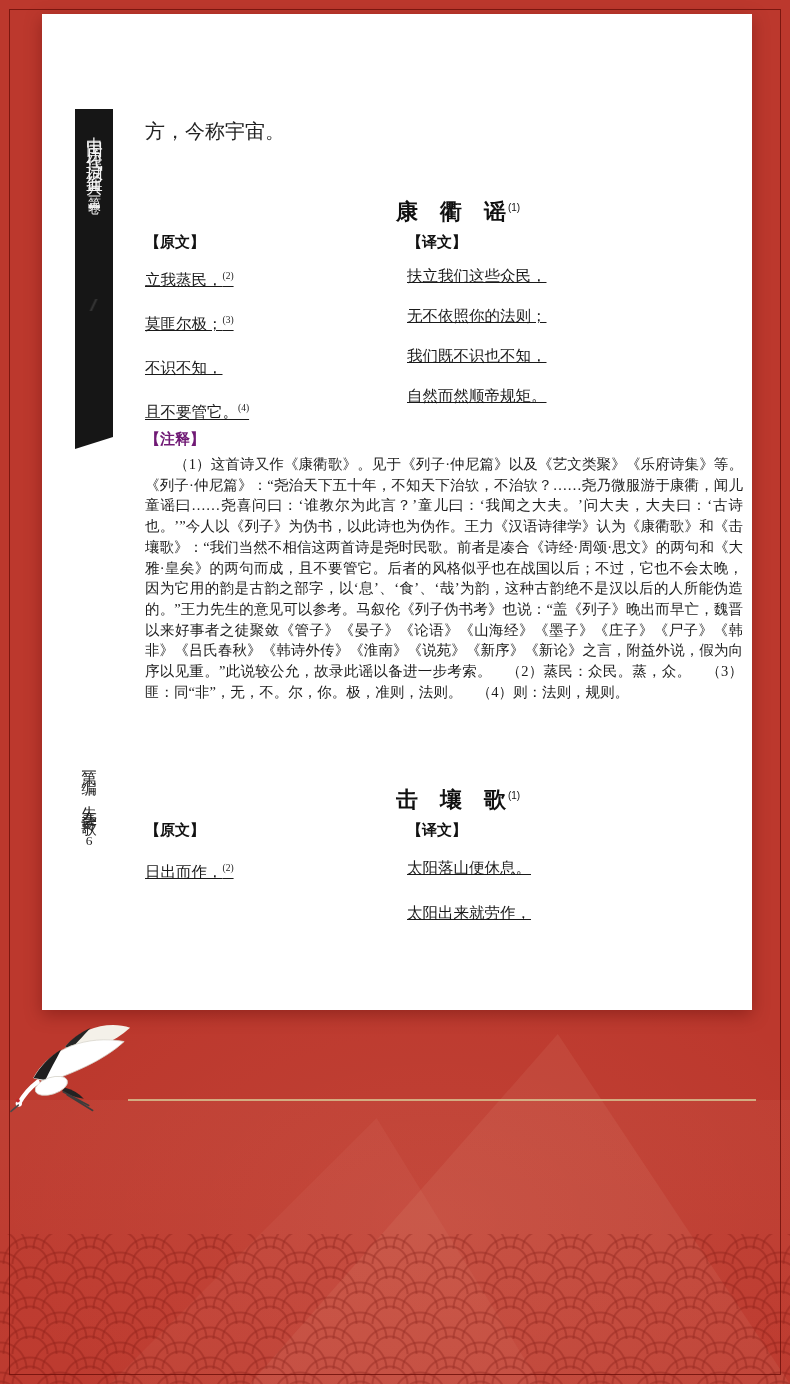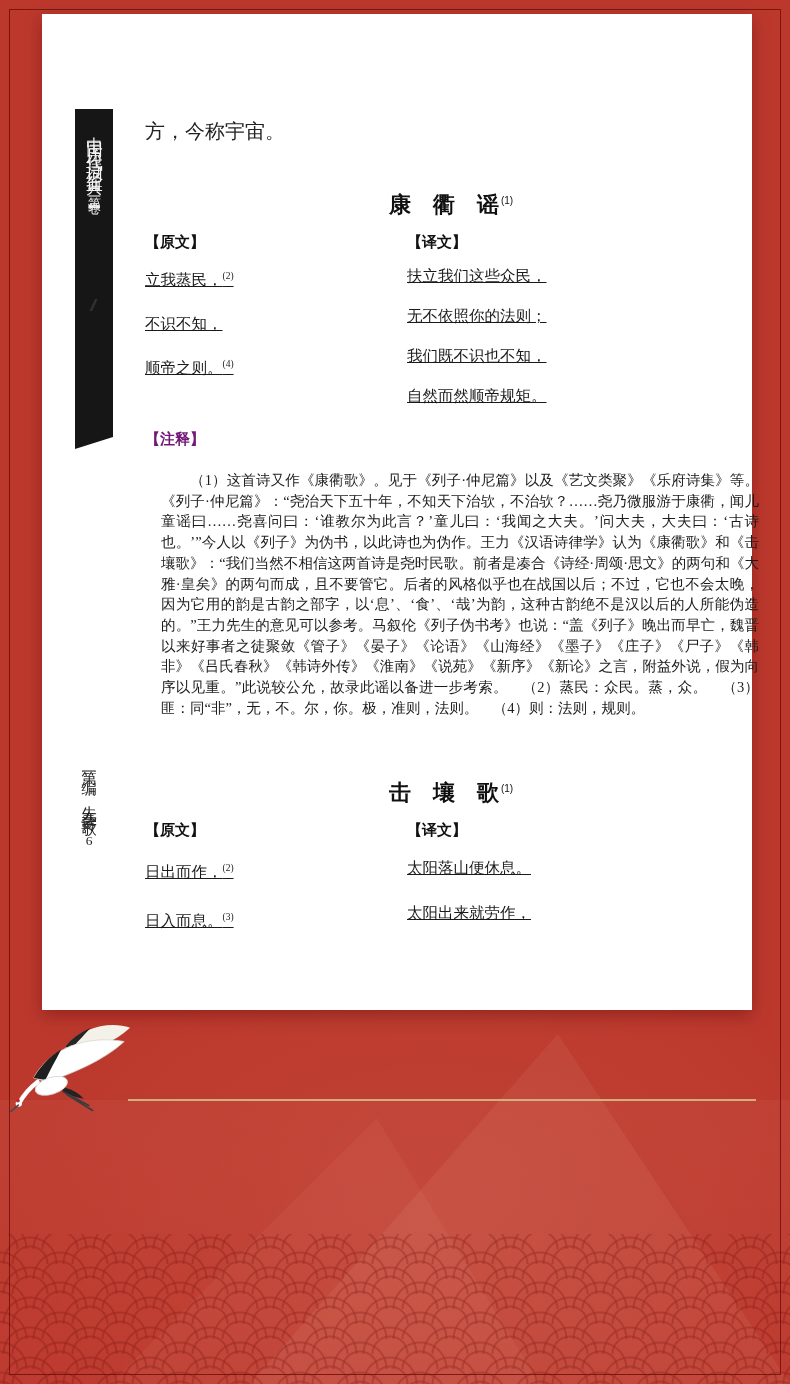--- a/index.html
+++ b/index.html
@@ -68,21 +68,21 @@
     position:absolute; left:36px; top:744px; height:200px;
     writing-mode:vertical-rl; text-orientation:mixed;
     font-size:15.5px; letter-spacing:5px; color:#222;
     display:flex; align-items:center;
   }
   .side-vertical .squiggle { font-size:12px; margin-top:6px; color:#333; }
   .side-vertical .pagenum { text-orientation:upright; font-size:13.5px; margin-top:8px; letter-spacing:0; }
   
   .intro { position:absolute; left:103px; top:104px; font-size:20px; color:#222; }
   .poem-title {
-    position:absolute; left:103px; width:596px; margin:8px; text-align:center;
+    position:absolute; left:103px; width:596px; margin:15px; text-align:center;
     font-size:22px; line-height:26px; font-weight:bold; color:#101010;
     font-family:"Liberation Sans", sans-serif;
   }
   .t1 { top:166px; } .t2 { top:754px; }
   .poem-title sup { font-size:10px; font-weight:normal; margin-left:2px; }
   .cols { position:absolute; left:103px; width:596px; display:flex; }
   .c1 { top:218px; } .c2 { top:806px; }
   .col-orig { width:262px; }
   .col-trans { flex:1; }
   .col-label {
@@ -91,21 +91,21 @@
   }
   .poem-line { font-size:15.5px; color:#1a1a1a;text-decoration:underline; }
   .c1 .poem-line { line-height:40px; }
   .c2 .poem-line { line-height:34px;margin-top:11px; }
   .poem-line sup { font-size:9.5px; }
   .notes-label {
     position:absolute; left:103px; top:416px; font-size:15px; font-weight:bold; color:#701a75;
     font-family:"Liberation Sans", sans-serif;
   }
   .notes {
-    position:absolute; left:103px; top:440px; width:598px; margin:16px;
+    position:absolute; left:103px; top:440px; width:598px; margin:0;
     font-size:14.5px; line-height:20.7px; color:#1c1c1c;
     text-align:justify; text-indent:2em;
   }
   
   .rule { position:absolute; left:128px; top:1099px; width:628px; height:2px;
           background:#d6c08e; opacity:.85; z-index:3; }
   .crane { position:absolute; left:8px; top:1016px; width:128px; height:120px; z-index:3; }
 </style>
 </head>
 <body>
@@ -132,42 +132,42 @@
     </div>
 
     <div class="intro">方，今称宇宙。</div>
 
     <h1 class="poem-title t1"><span>康　衢　谣</span><sup>(1)</sup></h1>
 
     <div class="cols c1">
       <div class="col-orig">
         <div class="col-label">【原文】</div>
         <div class="poem-line"><span>立我蒸民，</span><sup>(2)</sup></div>
+        <div class="poem-line"><span>莫匪尔极；</span><sup>(3)</sup></div>
         <div class="poem-line"><span>不识不知，</span><sup></sup></div>
-        <div class="poem-line"><span>顺帝之则。</span><sup>(4)</sup></div>
+        <div class="poem-line"><span>且不要管它。</span><sup>(4)</sup></div>
       </div>
       <div class="col-trans">
         <div class="col-label">【译文】</div>
         <div class="poem-line">扶立我们这些众民，</div>
         <div class="poem-line">无不依照你的法则；</div>
         <div class="poem-line">我们既不识也不知，</div>
         <div class="poem-line">自然而然顺帝规矩。</div>
       </div>
     </div>
 
     <div class="notes-label">【注释】</div>
     <p class="notes">（1）这首诗又作《康衢歌》。见于《列子·仲尼篇》以及《艺文类聚》《乐府诗集》等。《列子·仲尼篇》：“尧治天下五十年，不知天下治欤，不治欤？……尧乃微服游于康衢，闻儿童谣曰……尧喜问曰：‘谁教尔为此言？’童儿曰：‘我闻之大夫。’问大夫，大夫曰：‘古诗也。’”今人以《列子》为伪书，以此诗也为伪作。王力《汉语诗律学》认为《康衢歌》和《击壤歌》：“我们当然不相信这两首诗是尧时民歌。前者是凑合《诗经·周颂·思文》的两句和《大雅·皇矣》的两句而成，且不要管它。后者的风格似乎也在战国以后；不过，它也不会太晚，因为它用的韵是古韵之部字，以‘息’、‘食’、‘哉’为韵，这种古韵绝不是汉以后的人所能伪造的。”王力先生的意见可以参考。马叙伦《列子伪书考》也说：“盖《列子》晚出而早亡，魏晋以来好事者之徒聚敛《管子》《晏子》《论语》《山海经》《墨子》《庄子》《尸子》《韩非》《吕氏春秋》《韩诗外传》《淮南》《说苑》《新序》《新论》之言，附益外说，假为向序以见重。”此说较公允，故录此谣以备进一步考索。　（2）蒸民：众民。蒸，众。　（3）匪：同“非”，无，不。尔，你。极，准则，法则。　（4）则：法则，规则。</p>
 
     <h1 class="poem-title t2"><span>击　壤　歌</span><sup>(1)</sup></h1>
 
     <div class="cols c2">
       <div class="col-orig">
         <div class="col-label">【原文】</div>
         <div class="poem-line"><span>日出而作，</span><sup>(2)</sup></div>
-        <div class="poem-line"><span>日入而息。</span><sup>(3)</sup></div>
       </div>
       <div class="col-trans">
         <div class="col-label">【译文】</div>
         <div class="poem-line">太阳落山便休息。</div>
         <div class="poem-line">太阳出来就劳作，</div>
       </div>
     </div>
 
   </div>
 

